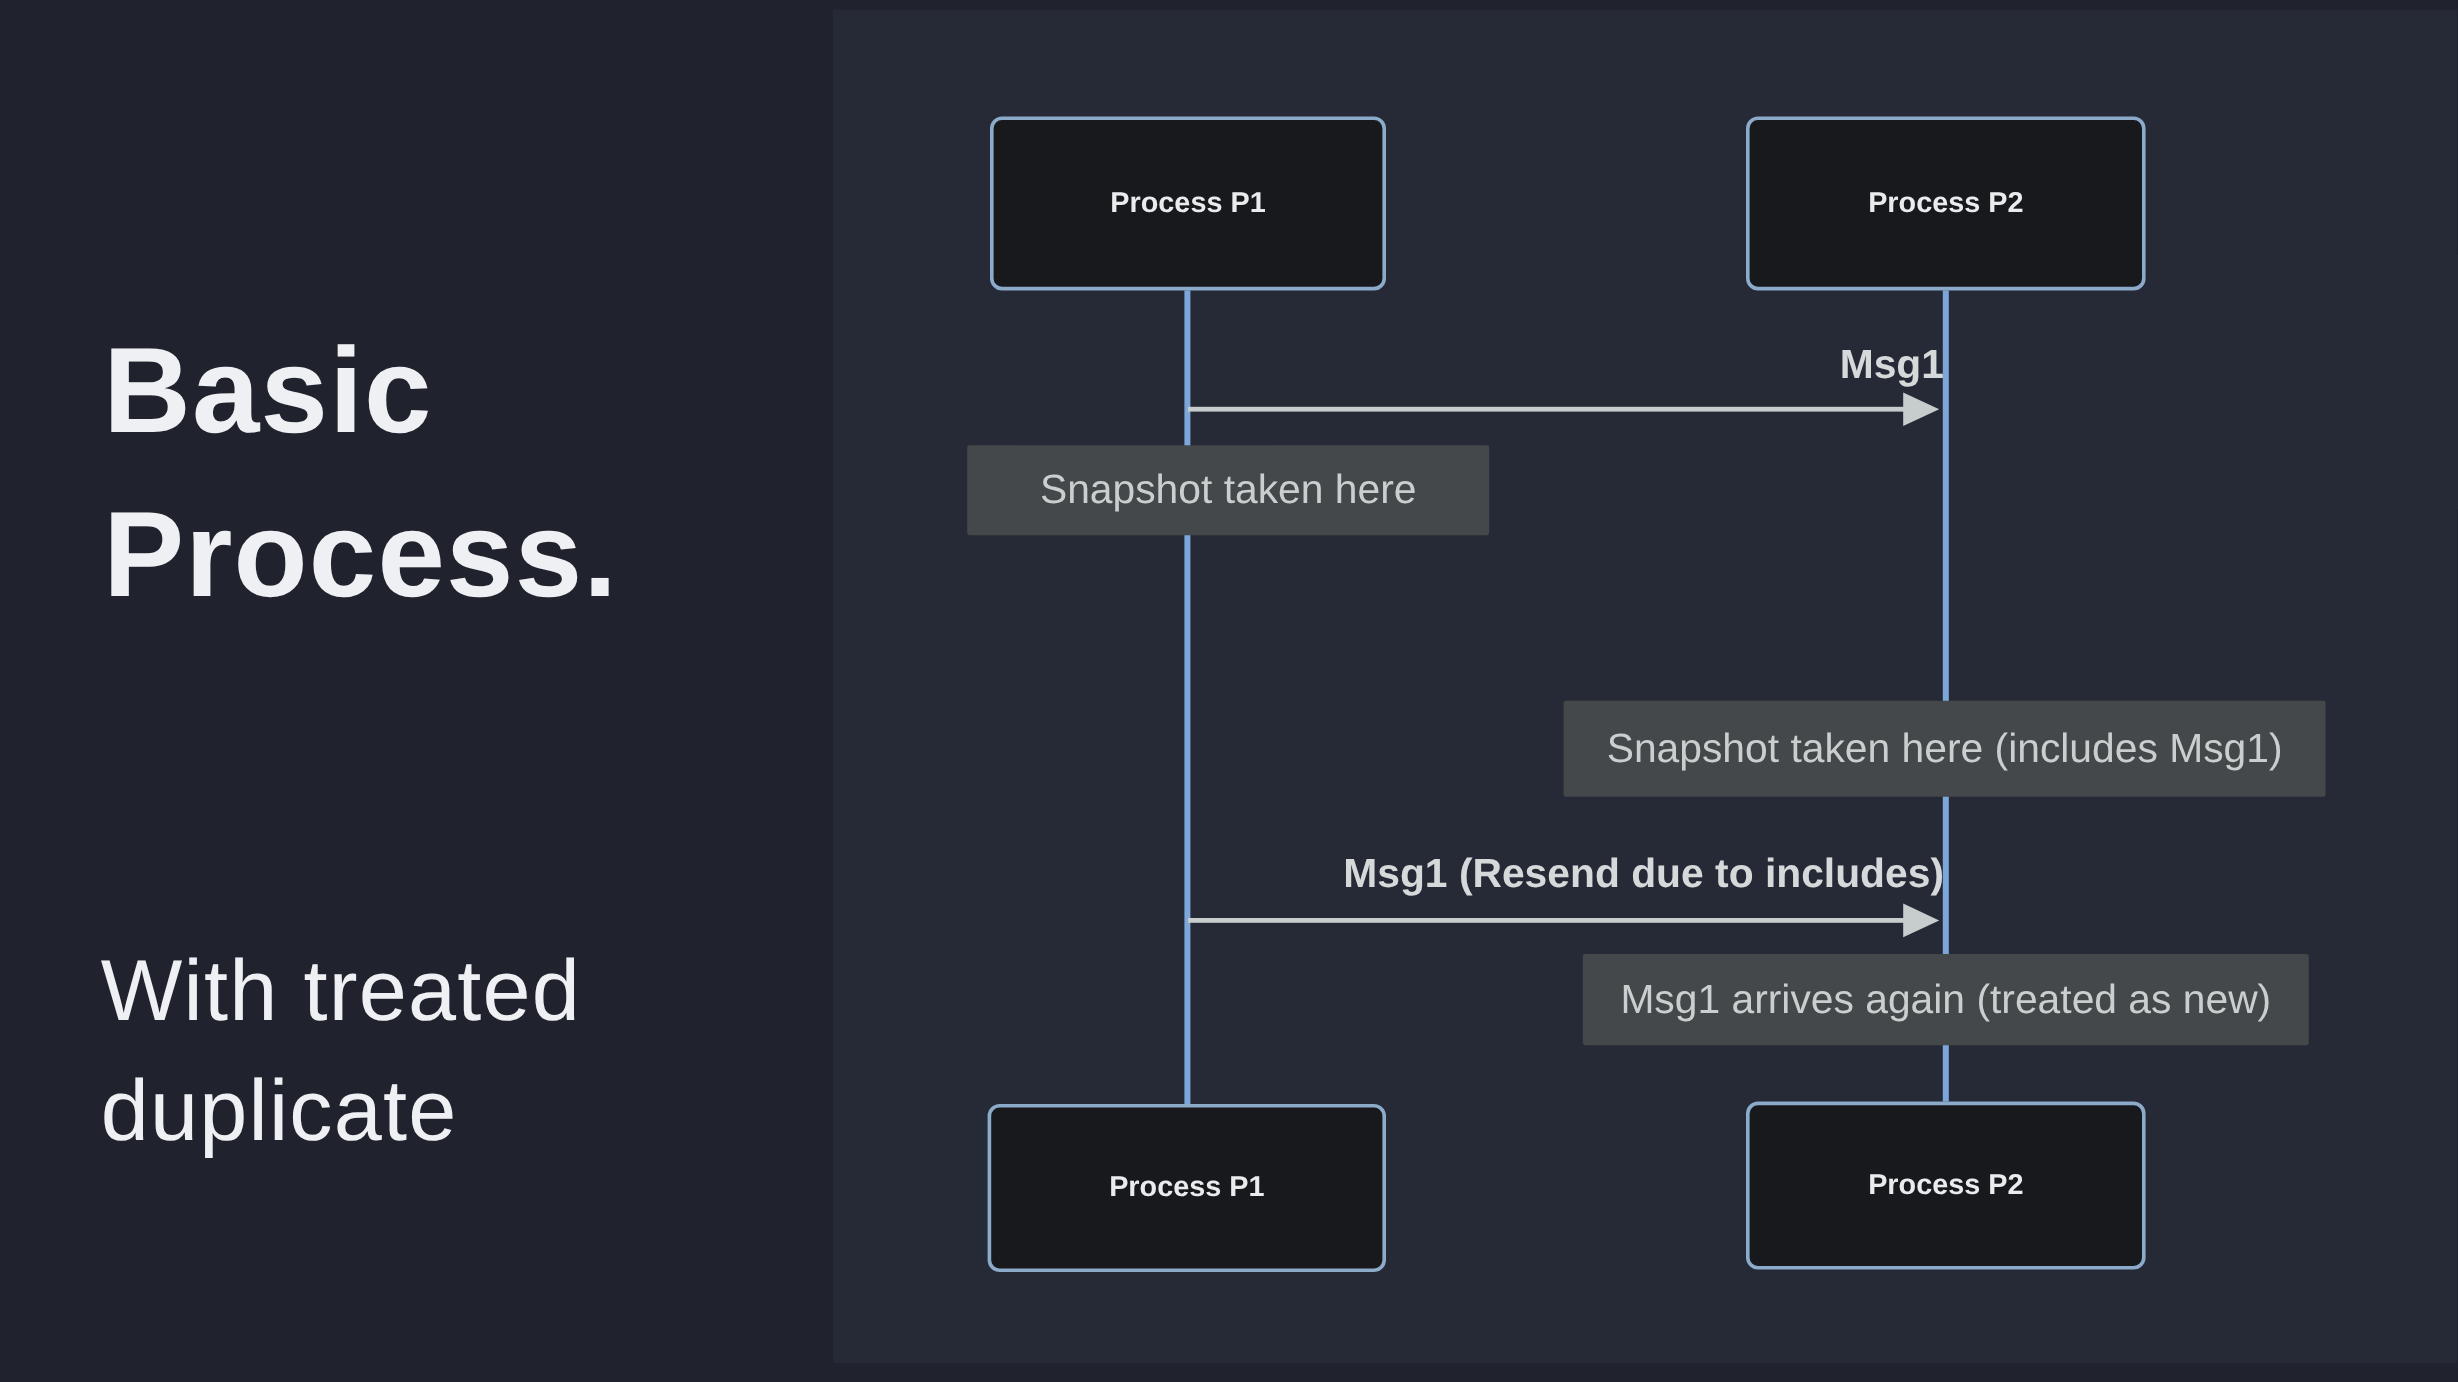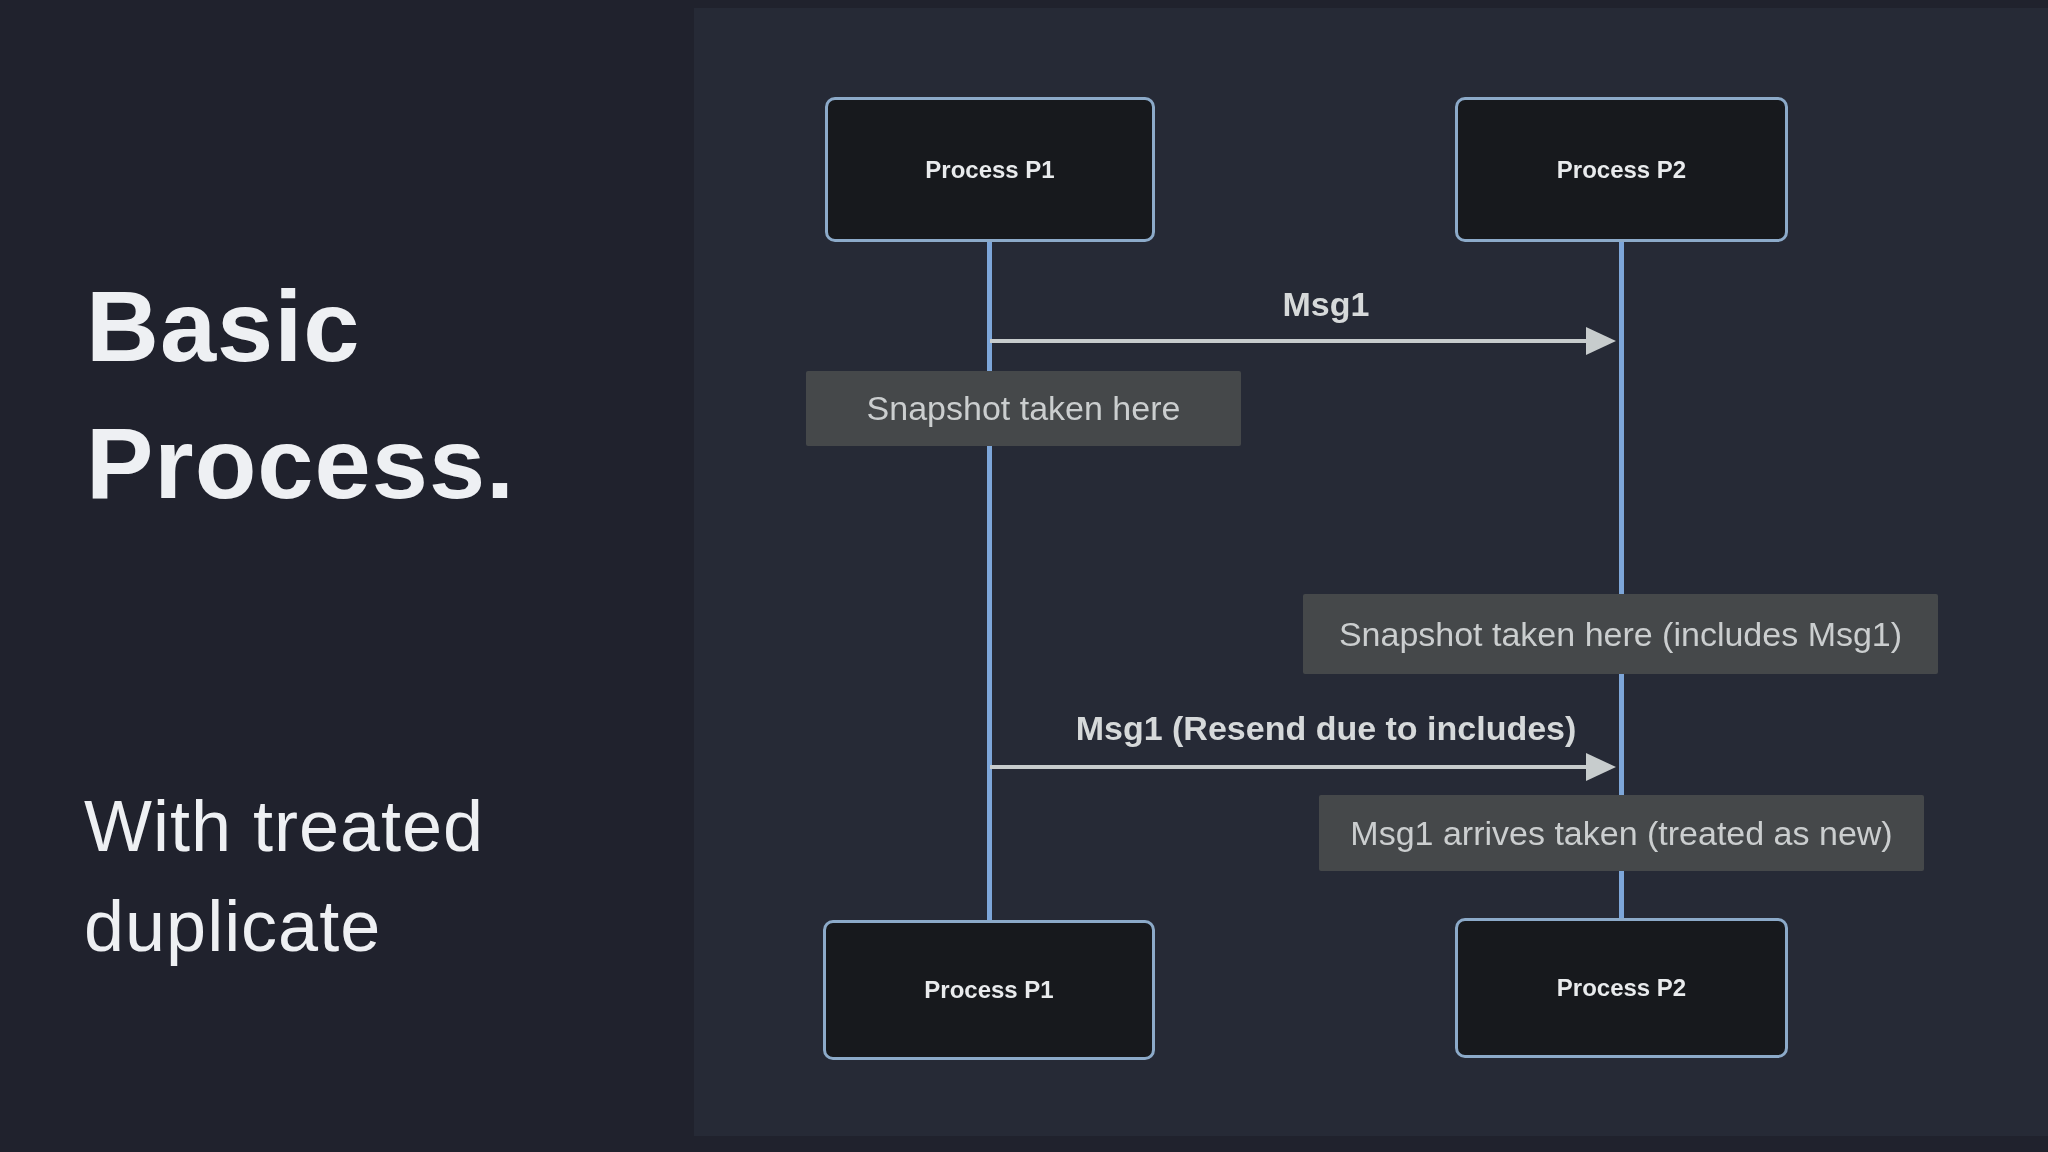--- a/index.html
+++ b/index.html
@@ -73,23 +73,23 @@
   .msg-head {
     position: absolute;
     width: 0;
     height: 0;
     border-top: 14px solid transparent;
     border-bottom: 14px solid transparent;
     border-left: 30px solid var(--arrow, #c7cccd);
   }
   .msg-label {
     position: absolute;
-    left: 1011px;
+    left: 990px;
     width: 630px;
-    text-align: center;
+    text-align: right;
     color: var(--label-text, #d6d9da);
     font-size: 34px;
     font-weight: 700;
   }
   .note {
     position: absolute;
     box-sizing: border-box;
     background: var(--note-bg, #45484a);
     border-radius: 2px;
     display: flex;
@@ -127,30 +127,30 @@
     <span>Process P2</span>
   </div>
 
   <div class="msg-label" style="top:285px;">Msg1</div>
   <div class="msg-line" style="left:990px; top:339px; width:600px;"></div>
   <div class="msg-head" style="left:1586px; top:327px;"></div>
 
   <div class="note" style="left:806px; top:371px; width:435px; height:75px;">
     <span>Snapshot taken here</span>
   </div>
-  <div class="note" style="left:1303px; top:584px; width:635px; height:80px;margin-top:10px;">
+  <div class="note" style="left:1303px; top:584px; width:635px; height:80px;">
     <span>Snapshot taken here (includes Msg1)</span>
   </div>
 
   <div class="msg-label" style="top:709px;">Msg1 (Resend due to includes)</div>
   <div class="msg-line" style="left:990px; top:765px; width:600px;"></div>
   <div class="msg-head" style="left:1586px; top:753px;"></div>
 
   <div class="note" style="left:1319px; top:795px; width:605px; height:76px;">
-    <span>Msg1 arrives taken (treated as new)</span>
+    <span>Msg1 arrives again (treated as new)</span>
   </div>
 
   <div class="proc-box" style="left:823px; top:920px; width:332px; height:140px;">
     <span>Process P1</span>
   </div>
   <div class="proc-box" style="left:1455px; top:918px; width:333px; height:140px;">
     <span>Process P2</span>
   </div>
 
 </div>

